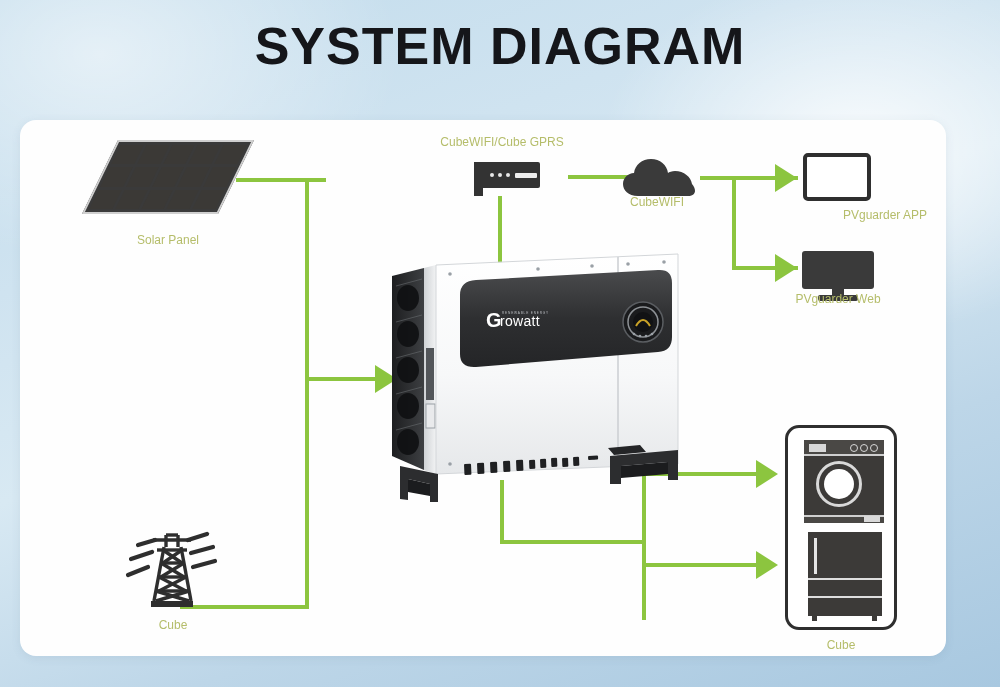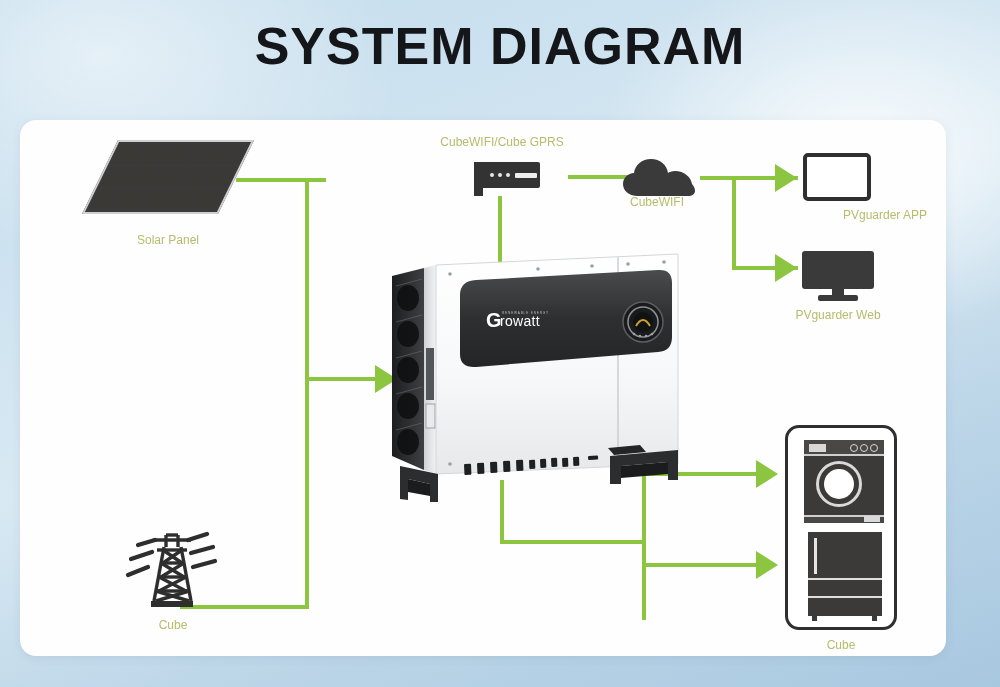--- a/index.html
+++ b/index.html
@@ -235,21 +235,21 @@
     <div class="lbl c" style="left:637px; top:75px;">CubeWIFI</div>
 
     <div id="tablet" style="left:783px; top:33px;"></div>
     <div class="lbl c" style="left:817px; top:88px;margin-left:48px;">PVguarder APP</div>
 
     <div id="monitor" style="left:782px; top:131px;">
       <div class="screen"></div>
       <div class="neck"></div>
       <div class="base"></div>
     </div>
-    <div class="lbl c" style="left:818px; top:188px;">PVguarder Web</div>
+    <div class="lbl c" style="left:818px; top:172px;">PVguarder Web</div>
 
     <div id="inv" style="left:358px; top:132px;">
       <svg width="340" height="255" viewBox="0 0 340 255" aria-hidden="true">
         <defs>
           <linearGradient id="gFace" x1="0" y1="0" x2="0" y2="1">
             <stop offset="0%" stop-color="#ffffff"></stop>
             <stop offset="55%" stop-color="#f7f8f9"></stop>
             <stop offset="100%" stop-color="#e6e8ea"></stop>
           </linearGradient>
           <linearGradient id="gSide" x1="0" y1="0" x2="1" y2="0">

